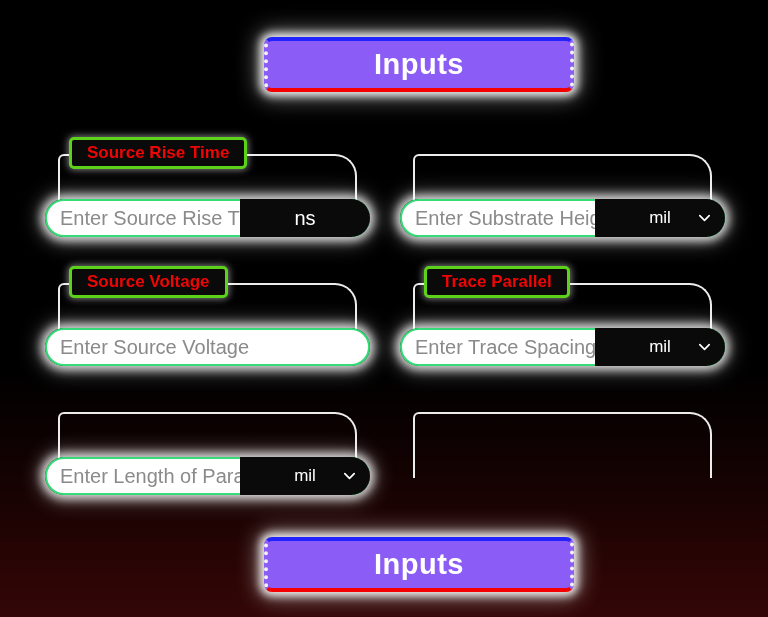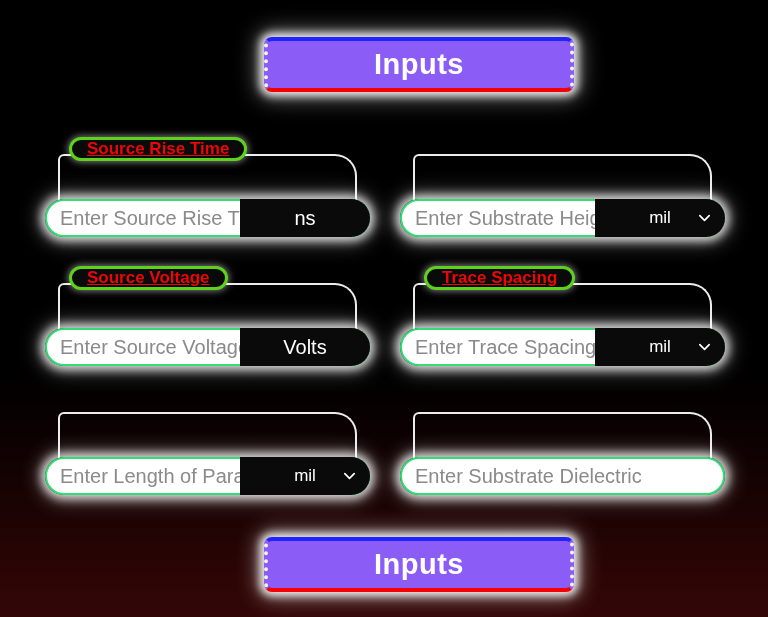--- a/index.html
+++ b/index.html
@@ -28,26 +28,26 @@
     position:absolute;left:45px;top:137px;
     display:grid;grid-template-columns:325px 325px;column-gap:30px;row-gap:29px;
   }
   .group{position:relative;width:325px;height:100px;}
   .bracket{
     position:absolute;left:13px;right:13px;top:17px;height:64px;
     border:2px solid #ececec;border-bottom:none;
     border-radius:6px 22px 0 0;z-index:1;
   }
   .label-pill{
-    position:absolute;left:24px;top:0;height:24px;z-index:2;
+    position:absolute;left:24px;top:0;height:32px;z-index:2;
     background:#0a0a0a;border:3px solid var(--green-label,#5cd31a);
-    border-radius:12px;display:flex;align-items:center;
+    border-radius:5px;display:flex;align-items:center;
     padding:0 15px;box-sizing:border-box;
     box-shadow:0 0 7px 1px rgba(255,255,255,0.5);
-    color:var(--red-text,#ee0505);font-size:17px;font-weight:bold;white-space:nowrap;text-decoration:underline;
+    color:var(--red-text,#ee0505);font-size:17px;font-weight:bold;white-space:nowrap;
   }
   .input-pill{
     position:absolute;left:0;top:62px;width:325px;height:38px;z-index:3;
     border-radius:19px;
     box-shadow:0 0 10px 4px rgba(255,255,255,0.8),0 0 20px 6px rgba(255,255,255,0.35);
   }
   .text-field{
     position:absolute;inset:0;width:100%;height:100%;box-sizing:border-box;
     background:#fff;border:2px solid var(--green-input,#35db76);border-radius:19px;
     padding:0 6px 0 13px;font-family:"Liberation Sans",sans-serif;
@@ -94,28 +94,25 @@
             </svg>
           </span>
         </div>
       </div>
     </div>
     <div class="group">
       <div class="bracket"></div>
       <div class="label-pill">Source Voltage</div>
       <div class="input-pill">
         <input type="text" class="text-field" placeholder="Enter Source Voltage" style="">
-        <div class="unit static">
-          <span>Volts</span>
-        </div>
       </div>
     </div>
     <div class="group">
       <div class="bracket"></div>
-      <div class="label-pill">Trace Spacing</div>
+      <div class="label-pill">Trace Parallel</div>
       <div class="input-pill">
         <input type="text" class="text-field" placeholder="Enter Trace Spacing" style="">
         <div class="unit select">
           <span>mil</span>
           <span class="chevron">
             <svg width="15" height="15" viewBox="0 0 16 16">
               <path d="M3 5.5 L8 10.5 L13 5.5" fill="none" stroke="#ffffff" stroke-width="1.8" stroke-linecap="round" stroke-linejoin="round"></path>
             </svg>
           </span>
         </div>
@@ -130,21 +127,18 @@
           <span class="chevron">
             <svg width="15" height="15" viewBox="0 0 16 16">
               <path d="M3 5.5 L8 10.5 L13 5.5" fill="none" stroke="#ffffff" stroke-width="1.8" stroke-linecap="round" stroke-linejoin="round"></path>
             </svg>
           </span>
         </div>
       </div>
     </div>
     <div class="group">
       <div class="bracket"></div>
-      <div class="input-pill">
-        <input type="text" class="text-field" placeholder="Enter Substrate Dielectric" style="">
-      </div>
     </div>
   </div>
 
 <div class="header-pill" id="outputs-header">
   <span class="header-text">Inputs</span>
 </div>
 
 </body></html>

